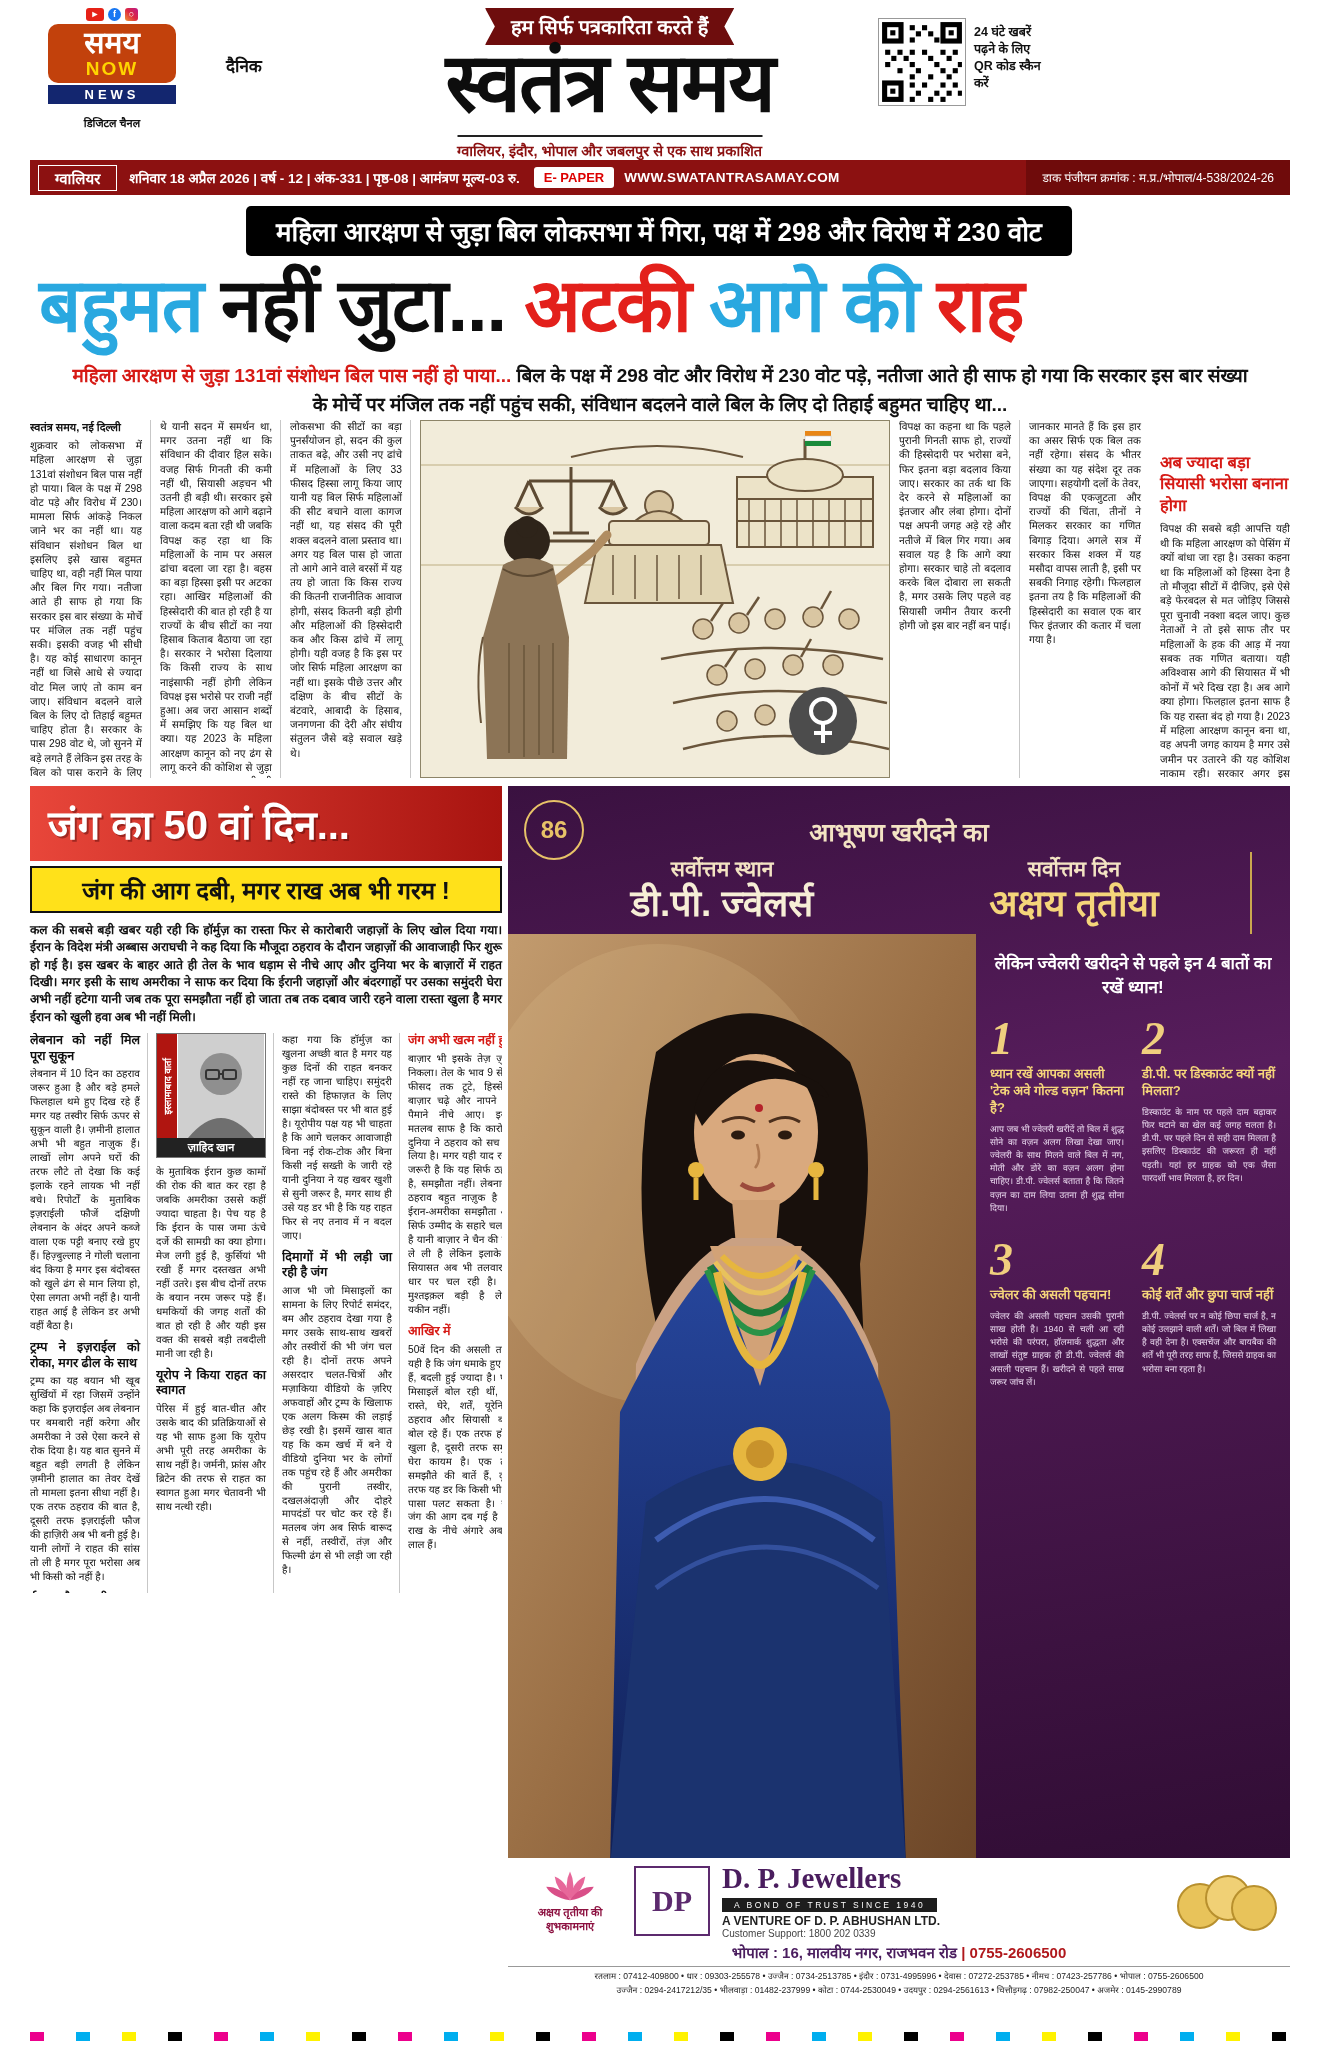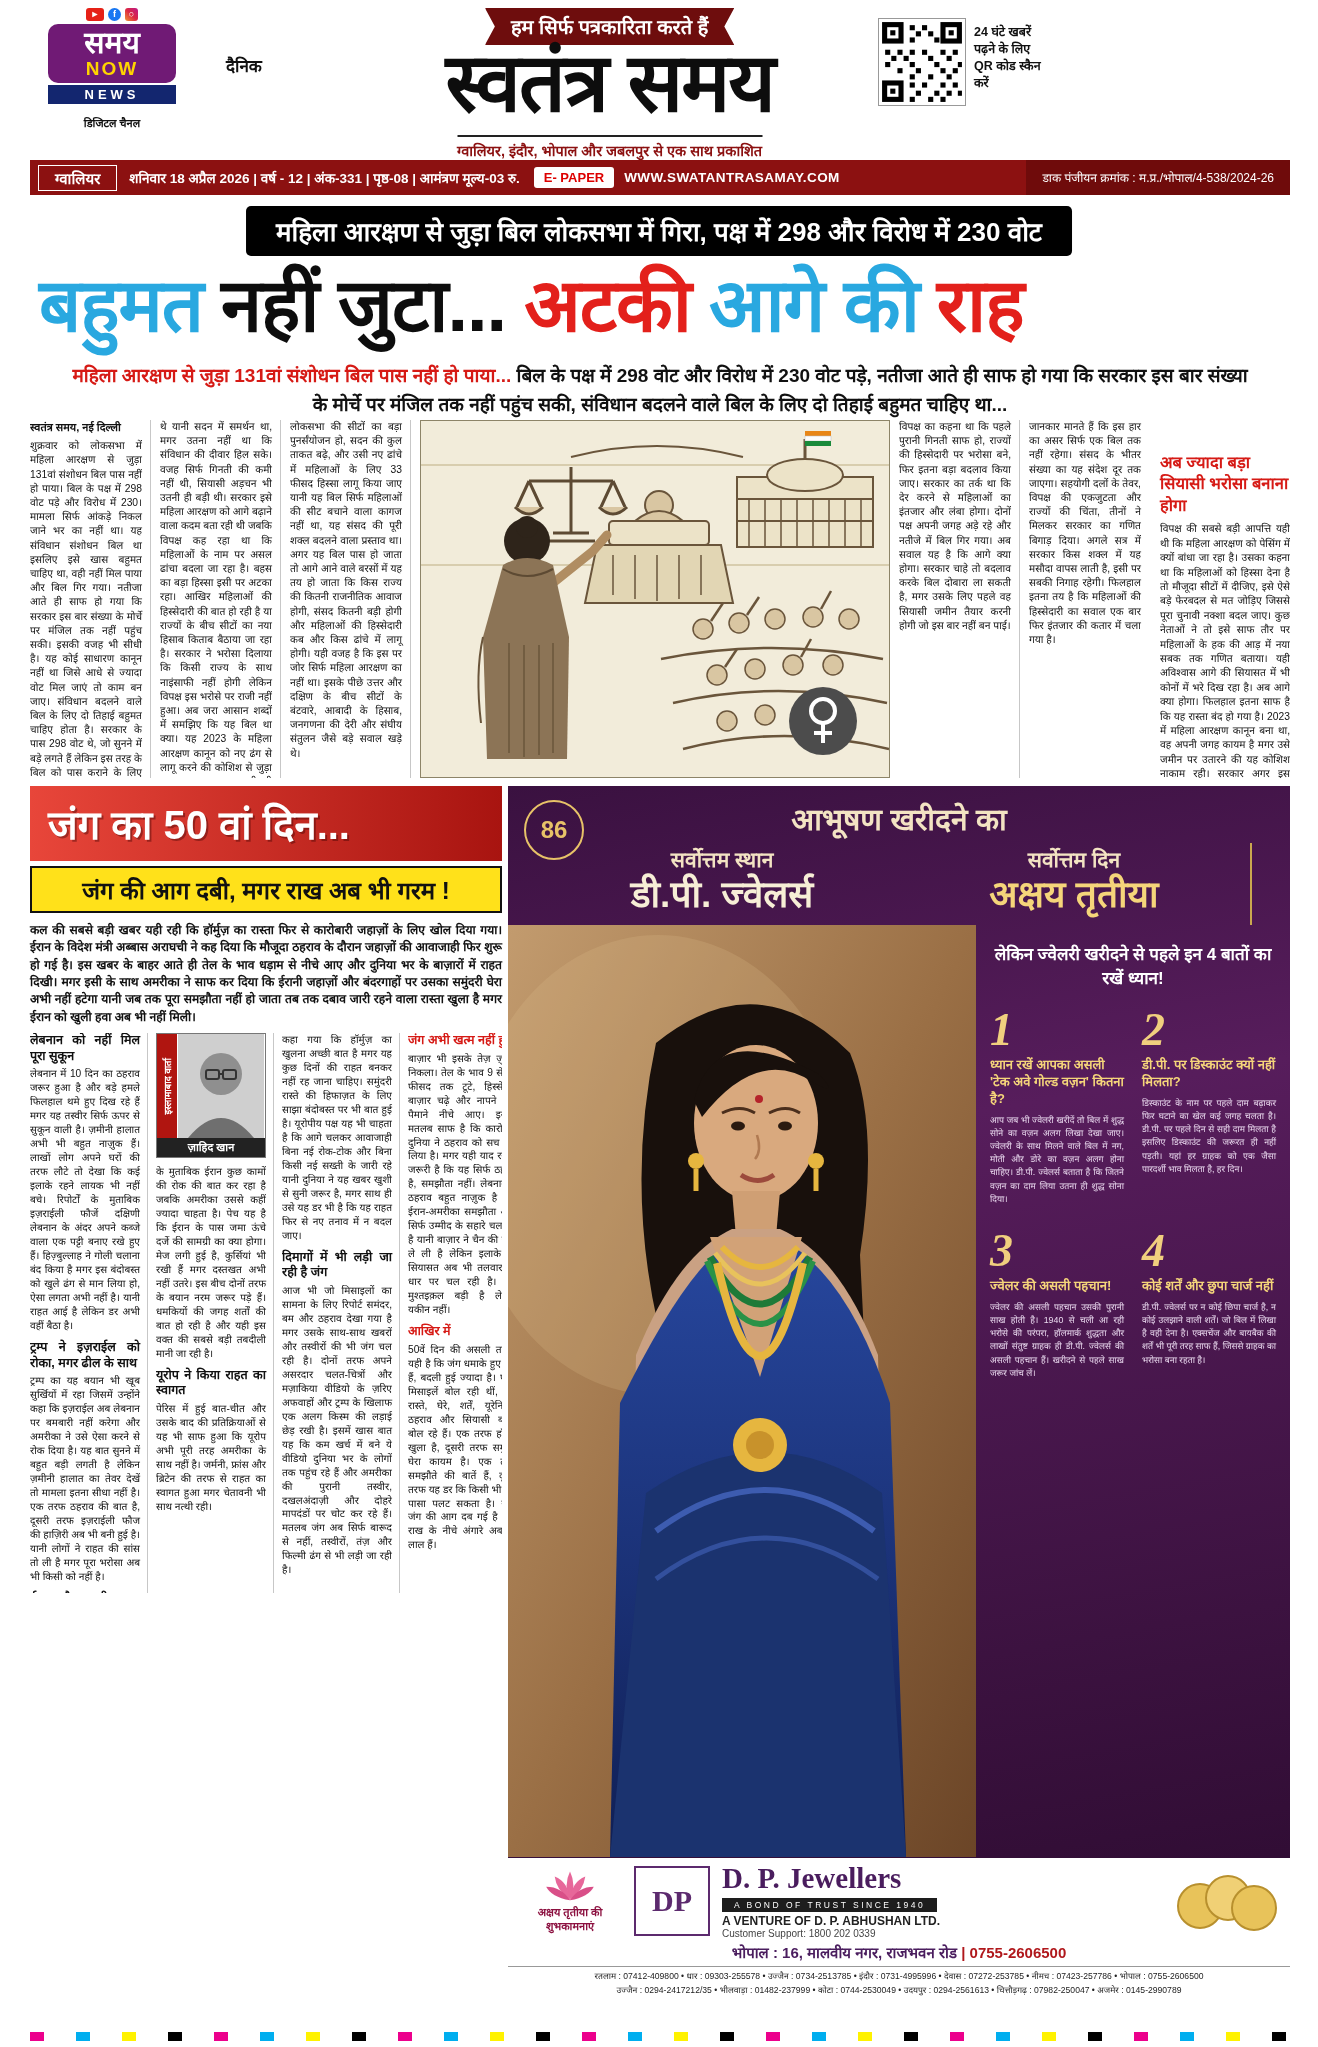--- a/index.html
+++ b/index.html
@@ -7,21 +7,21 @@
   .page{position:relative;width:1318px;height:2047px;margin:0 auto;background:#fff;overflow:hidden;
         font-family:"Liberation Sans","DejaVu Sans",sans-serif;color:#111;}
   
   .masthead{position:absolute;top:8px;left:30px;width:1260px;height:150px;}
   .logo-block{position:absolute;left:18px;top:0;width:128px;text-align:center;}
   .social-row{display:flex;justify-content:center;gap:4px;margin-bottom:3px;}
   .ic{width:18px;height:13px;border-radius:3px;font-size:9px;line-height:13px;color:#fff;font-weight:bold;}
   .ic.yt{background:#e62117;}
   .ic.fb{background:#1877f2;border-radius:50%;width:13px;}
   .ic.ig{background:linear-gradient(45deg,#f09433,#dc2743,#bc1888);width:13px;}
-  .logo-red{background:#701a75;border-radius:10px;padding:3px 4px 5px;}
+  .logo-red{background:#c2410c;border-radius:10px;padding:3px 4px 5px;}
   .logo-red .brand{color:#fff;font-size:30px;font-weight:800;line-height:1.05;}
   .logo-red .now{color:#ffd400;font-size:19px;font-weight:800;letter-spacing:2px;line-height:1;}
   .logo-news{background:#13266f;color:#fff;font-weight:800;font-size:13px;letter-spacing:4px;padding:2px 0;margin-top:2px;}
   .logo-channel{font-size:11px;font-weight:700;margin-top:11px;}
   .ribbon{position:absolute;left:46%;top:0;transform:translateX(-50%);background:#6e0d0d;color:#fff;
           font-size:20px;font-weight:700;padding:5px 26px;white-space:nowrap;
           clip-path:polygon(0 0,100% 0,96% 50%,100% 100%,0 100%,4% 50%);}
   .daily{position:absolute;left:196px;top:46px;font-size:17px;font-weight:800;}
   .paper-title{position:absolute;left:46%;top:28px;transform:translateX(-50%);font-size:82px;font-weight:800;
                letter-spacing:-2px;line-height:1.15;white-space:nowrap;color:#0d0d0d;}
@@ -74,21 +74,21 @@
   .author-band{width:20px;background:#b01510;display:flex;align-items:center;justify-content:center;}
   .author-band span{writing-mode:vertical-rl;transform:rotate(180deg);color:#fff;font-size:9.5px;font-weight:700;white-space:nowrap;}
   .author-photo{flex:1;} .author-photo svg{display:block;width:100%;height:100%;}
   .author-name{background:#222;color:#fff;text-align:center;font-size:11px;font-weight:700;padding:2px 0;}
   
   .ad{position:absolute;top:786px;left:508px;width:782px;height:1224px;overflow:hidden;color:#fff;
       background:linear-gradient(170deg,#3a1140 0%,#571d5c 30%,#3c1240 70%,#2a0a2e 100%);}
   .ad-badge{position:absolute;left:16px;top:14px;width:56px;height:56px;border-radius:50%;border:2px solid #e7c268;
             color:#e7c268;display:flex;align-items:center;justify-content:center;font-size:24px;font-weight:800;}
   .ad-head{text-align:center;padding-top:12px;}
-  .ad-head-top{font-size:30px;font-weight:700;color:#f3e3c3;}
+  .ad-head-top{font-size:25px;font-weight:700;color:#f3e3c3;margin-top:16px;}
   .ad-head-grid{display:flex;justify-content:center;margin-top:4px;}
   .ad-cell{width:45%;text-align:center;padding:2px 0 8px;}
   .ad-cell.first{border-right:2px solid #caa84f;}
   .ad-lbl{font-size:21px;color:#f3e3c3;font-weight:600;}
   .ad-nm{font-size:37px;font-weight:800;color:#f5d57a;line-height:1.2;}
   .ad-nm.white{color:#f7eed6;}
   .ad-body{display:flex;height:932px;}
   .ad-model{width:468px;flex:0 0 auto;} .ad-model svg{display:block;width:100%;height:100%;}
   .ad-tips{flex:1;padding:8px 14px 0;}
   .tips-title{text-align:center;font-weight:800;font-size:17px;line-height:1.4;margin:10px 0 16px;}

